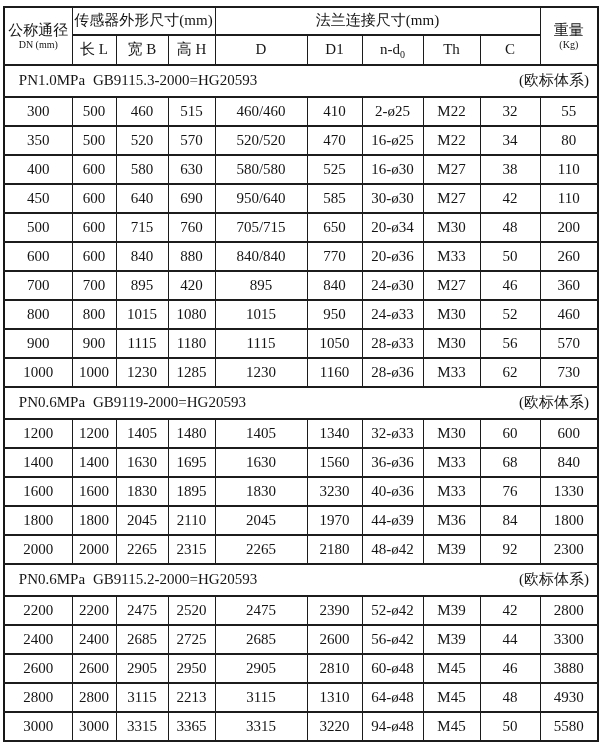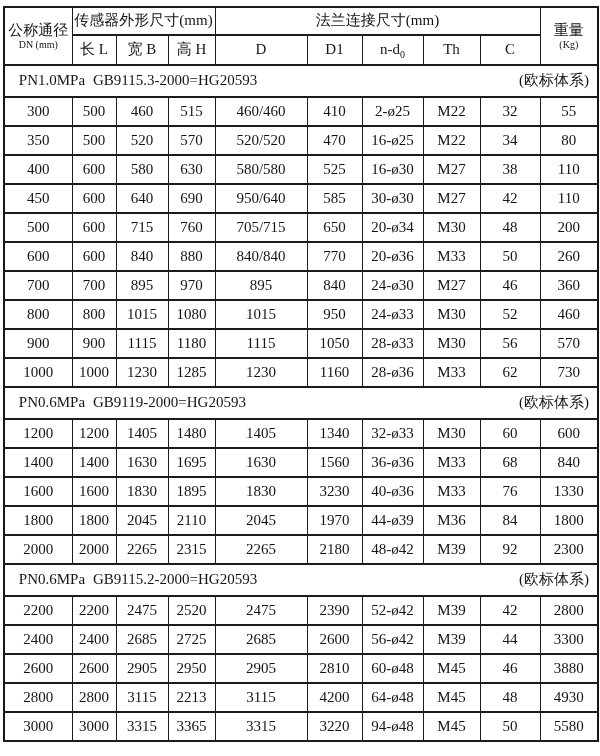--- a/index.html
+++ b/index.html
@@ -187,21 +187,21 @@
           <td>770</td>
           <td>20-ø36</td>
           <td>M33</td>
           <td>50</td>
           <td>260</td>
         </tr>
         <tr class="data-row">
           <td>700</td>
           <td>700</td>
           <td>895</td>
-          <td>970</td>
+          <td>420</td>
           <td>895</td>
           <td>840</td>
           <td>24-ø30</td>
           <td>M27</td>
           <td>46</td>
           <td>360</td>
         </tr>
         <tr class="data-row">
           <td>800</td>
           <td>800</td>
@@ -351,21 +351,21 @@
           <td>M45</td>
           <td>46</td>
           <td>3880</td>
         </tr>
         <tr class="data-row">
           <td>2800</td>
           <td>2800</td>
           <td>3115</td>
           <td>2213</td>
           <td>3115</td>
-          <td>4200</td>
+          <td>1310</td>
           <td>64-ø48</td>
           <td>M45</td>
           <td>48</td>
           <td>4930</td>
         </tr>
         <tr class="data-row">
           <td>3000</td>
           <td>3000</td>
           <td>3315</td>
           <td>3365</td>

